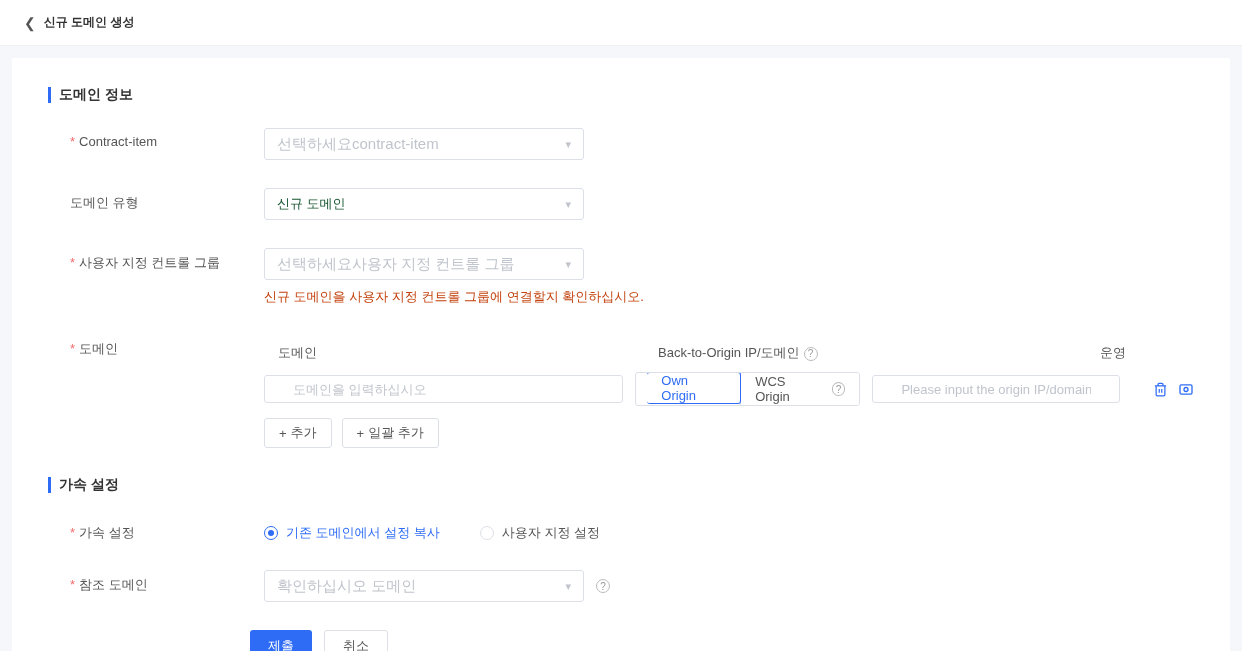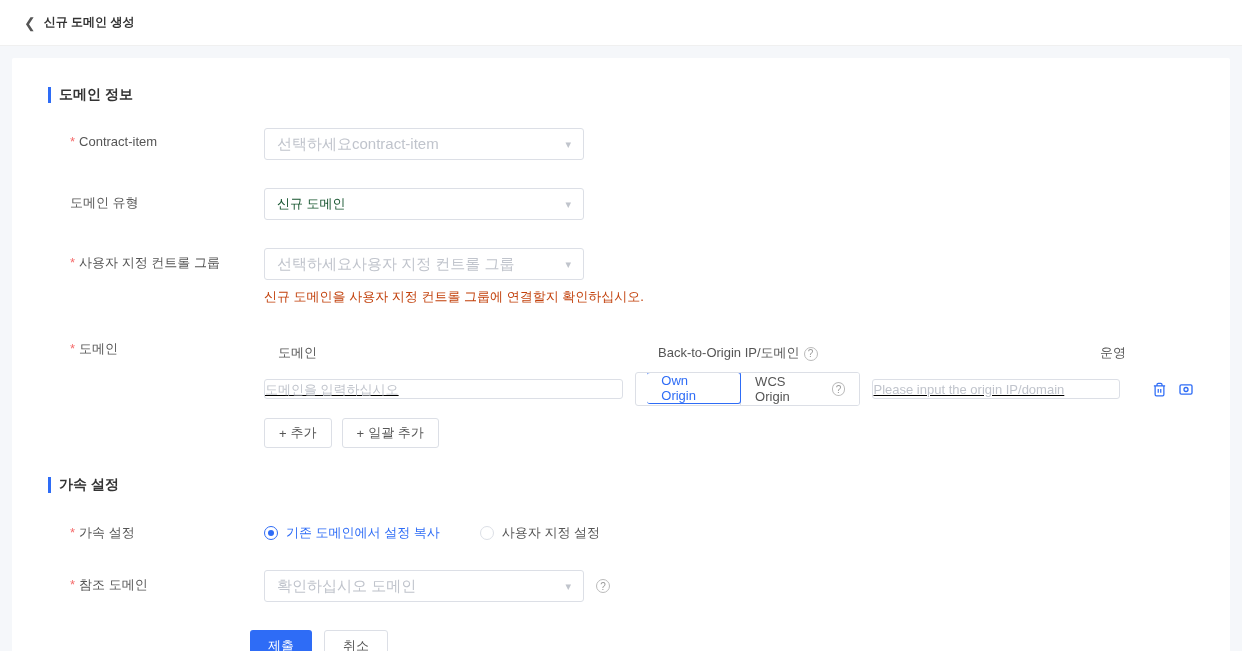--- a/index.html
+++ b/index.html
@@ -113,27 +113,26 @@
     }
     .col-domain { width: 380px; }
     .col-origin { flex: 1; }
     .col-ops { width: 80px; text-align: left; }
     .domain-input-row {
       display: flex;
       align-items: center;
       gap: 12px;
     }
     .text-input {
-      height: 20px;
-      border: 1px solid #dcdfe6;
-      border-radius: 3px;
-      padding: 0 0;
+      height: 28px;
+      border: 1px solid #dcdfe6;
+      border-radius: 3px;
+      padding: 0 28px;
       font-size: 13px;
       outline: none;
-      text-decoration: underline;
     }
     .text-input::placeholder {
       color: #c0c4cc;
     }
     .domain-input { width: 360px; }
     .origin-tabs {
       display: flex;
       border: 1px solid #dcdfe6;
       border-radius: 3px;
       overflow: hidden;

